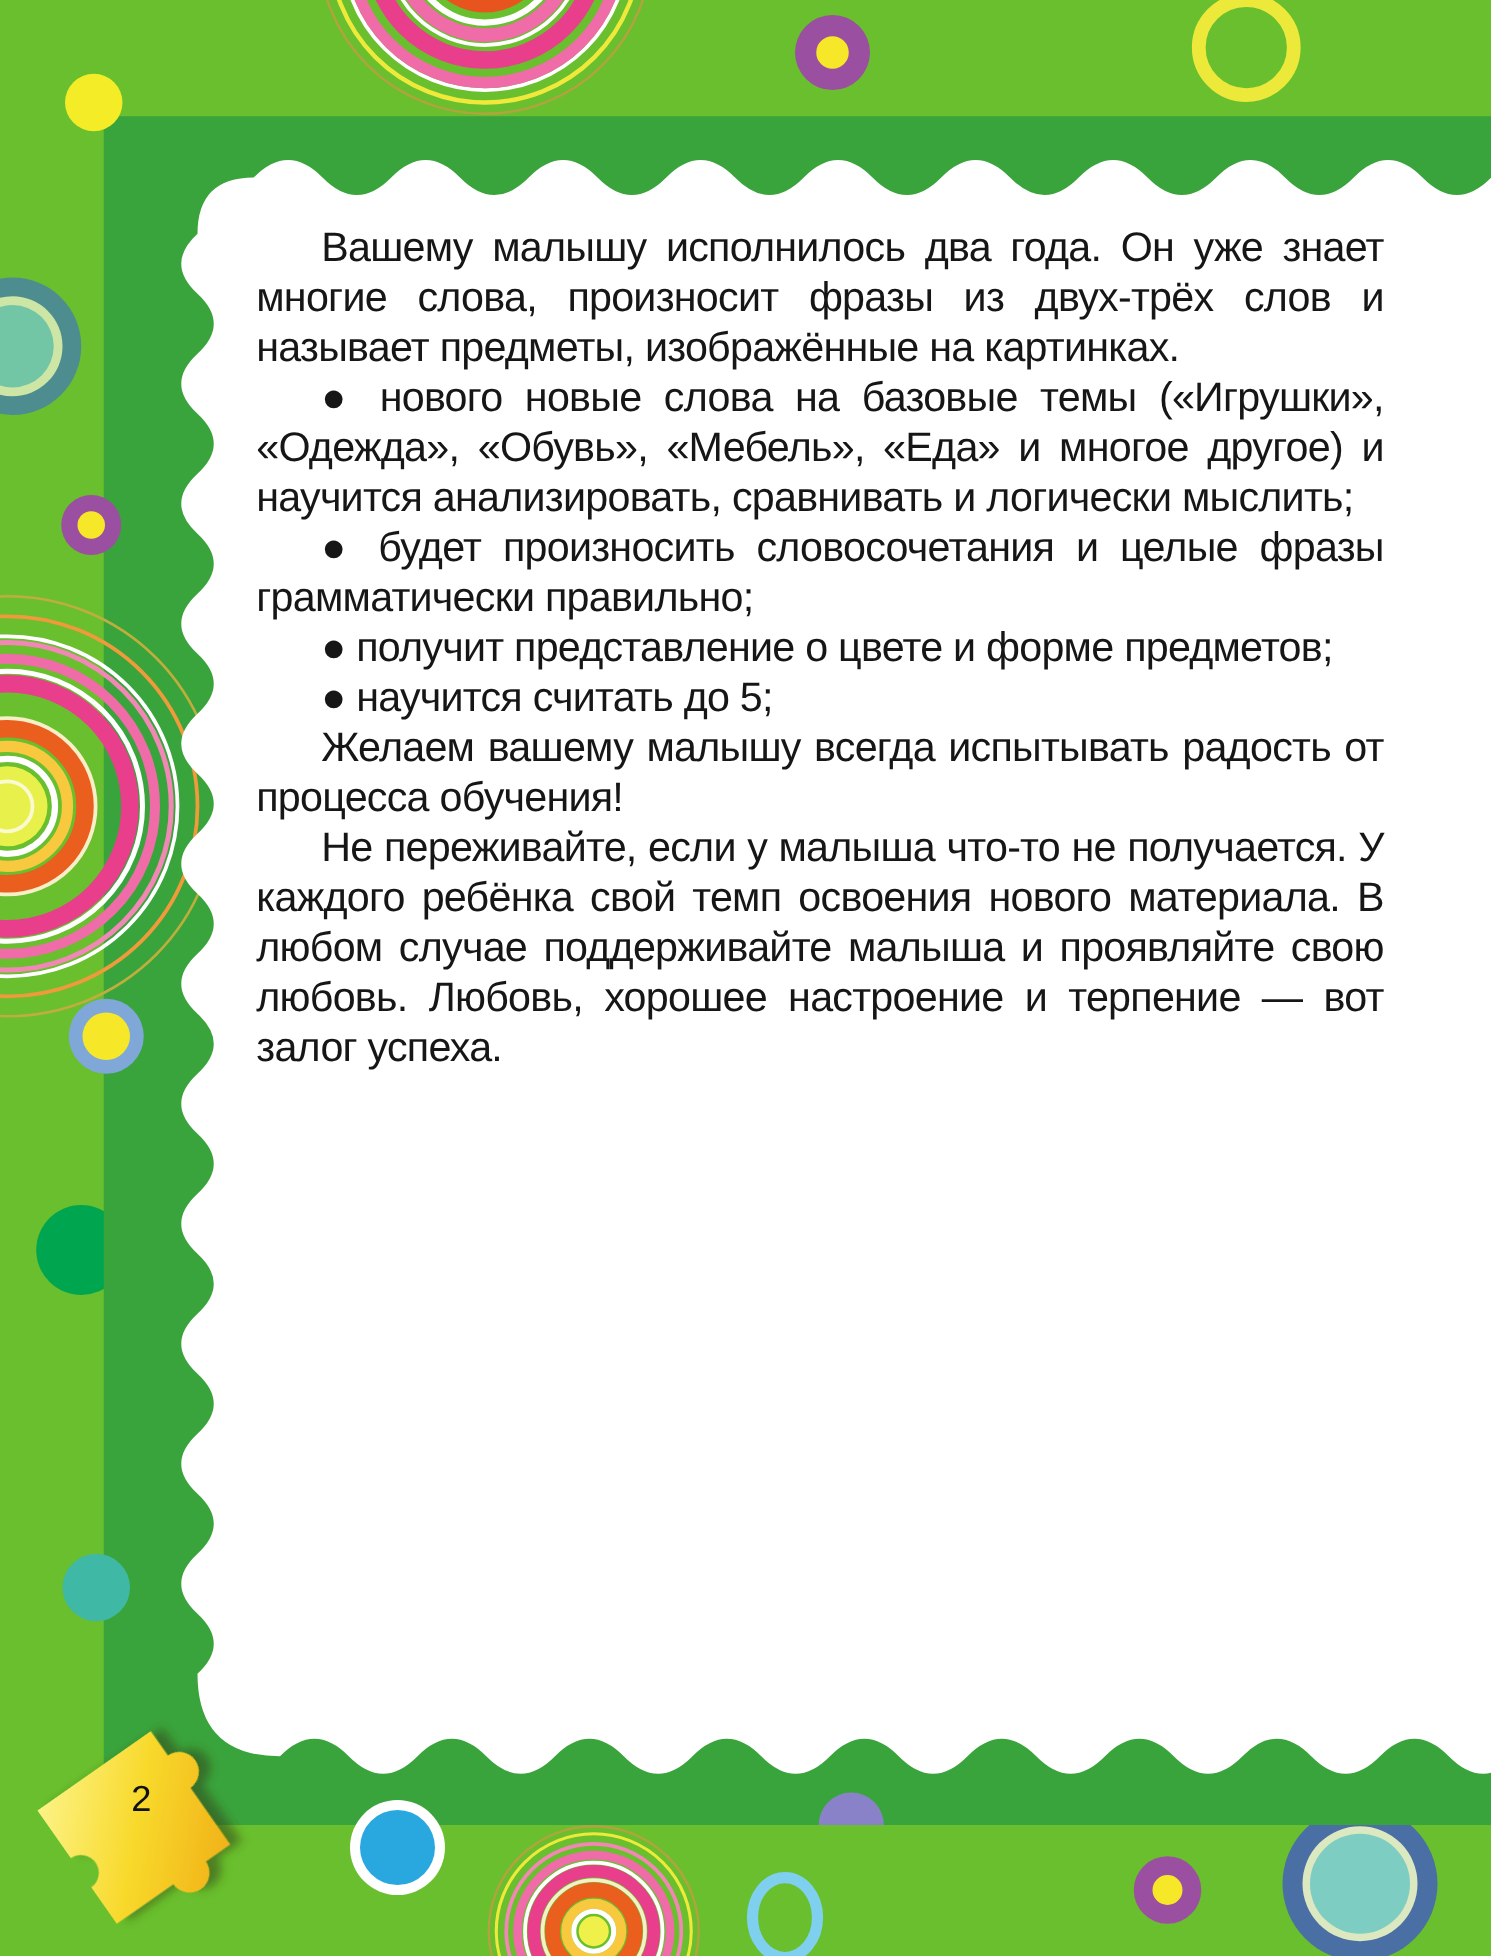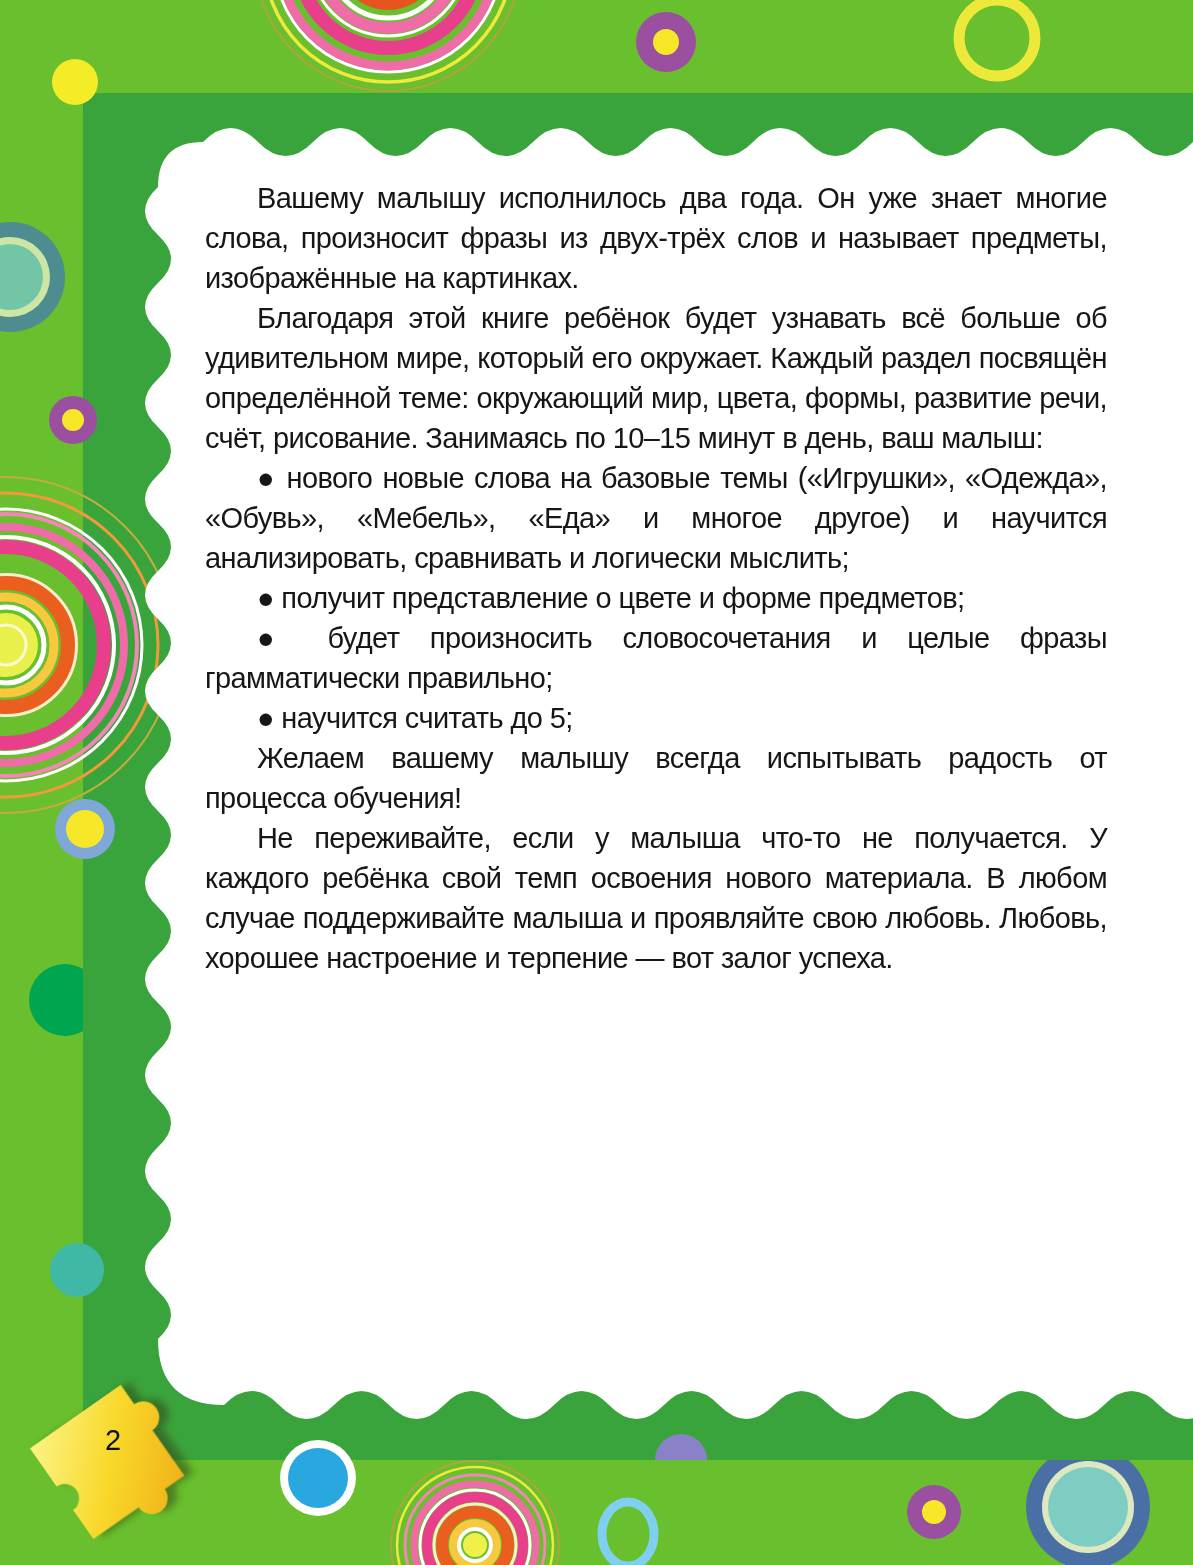--- a/index.html
+++ b/index.html
@@ -4,21 +4,21 @@
 <style>
   html,body{margin:0;padding:0;}
   body{
     width:1193px;height:1565px;position:relative;overflow:hidden;
     background:#69bf2d;
     font-family:"Liberation Sans", sans-serif;
   }
   svg.bg{position:absolute;left:0;top:0;z-index:0;}
   .card-text{
     position:absolute;left:205px;top:178px;width:902px;z-index:2;
-    font-size:29px;line-height:40px;letter-spacing:-0.6px;
+    font-size:33px;line-height:40px;letter-spacing:-0.6px;
     color:#161616;text-align:justify;
   }
   .card-text p{margin:0;text-indent:52px;}
   .page-number{
     position:absolute;left:96px;top:1424px;width:34px;z-index:3;
     font-size:29px;color:#111;text-align:center;
   }
 </style>
 </head>
 <body>
@@ -121,22 +121,21 @@
     <circle cx="934" cy="1512" r="12" fill="#f6e829"></circle>
   </g>
 
   <g transform="translate(107,1462) rotate(-35) scale(0.79) translate(-70,-70)" filter="url(#pshadow)">
     <path d="M0,0 H140 V30 a20,20 0 0 1 0,40 V140 H110 a20,20 0 0 1 -40,0 H0 V95 a18,18 0 0 0 0,-36 V0 Z" fill="url(#puzzleGrad)"></path>
   </g>
 </svg>
 
 <div class="card-text">
     <p>Вашему малышу исполнилось два года. Он уже знает многие слова, произносит фразы из двух-трёх слов и называет предметы, изображённые на картинках.</p>
-    <p>Благодаря этой книге ребёнок будет узнавать всё больше об удивительном мире, который его окружает. Каждый раздел посвящён определённой теме: окружающий мир, цвета, формы, развитие речи, счёт, рисование. Занимаясь по 10–15 минут в день, ваш малыш:</p>
     <p>● нового новые слова на базовые темы («Игрушки», «Одежда», «Обувь», «Мебель», «Еда» и многое другое) и научится анализировать, сравнивать и логически мыслить;</p>
+    <p>● будет произносить словосочетания и целые фразы грамматически правильно;</p>
     <p>● получит представление о цвете и форме предметов;</p>
-    <p>● будет произносить словосочетания и целые фразы грамматически правильно;</p>
     <p>● научится считать до 5;</p>
     <p>Желаем вашему малышу всегда испытывать радость от процесса обучения!</p>
     <p>Не переживайте, если у малыша что-то не получается. У каждого ребёнка свой темп освоения нового материала. В любом случае поддерживайте малыша и проявляйте свою любовь. Любовь, хорошее настроение и терпение — вот залог успеха.</p>
   </div>
 
 <div class="page-number">2</div>
 
 </body></html>

